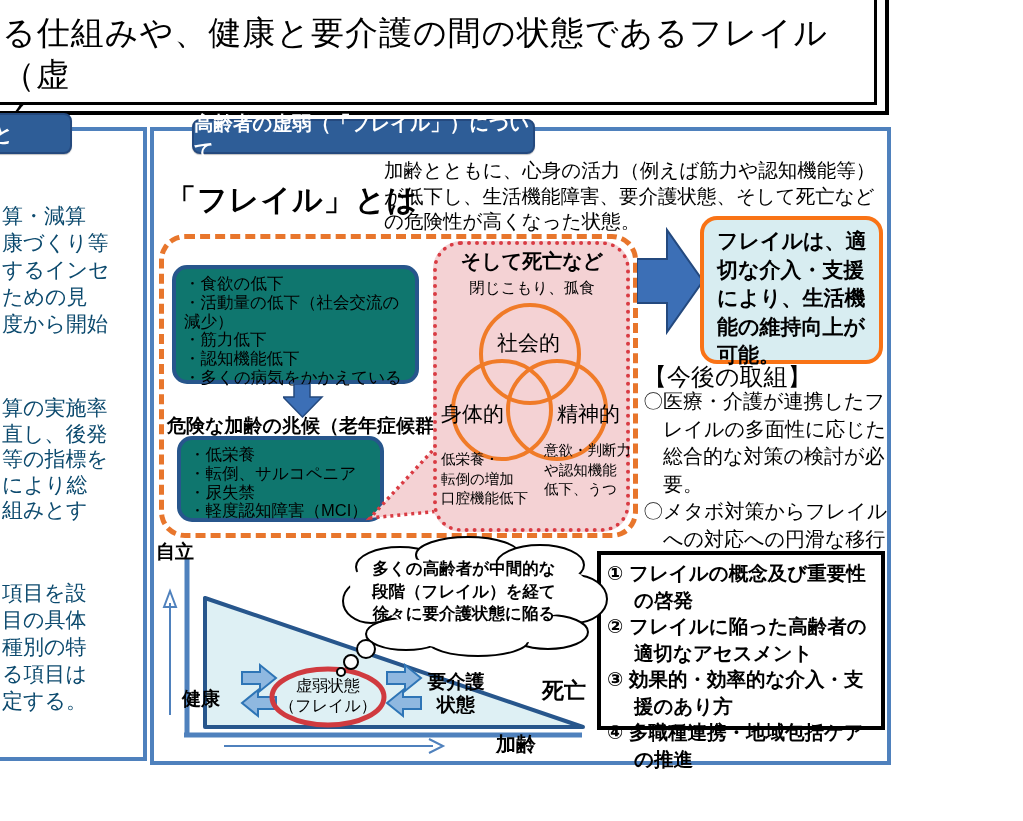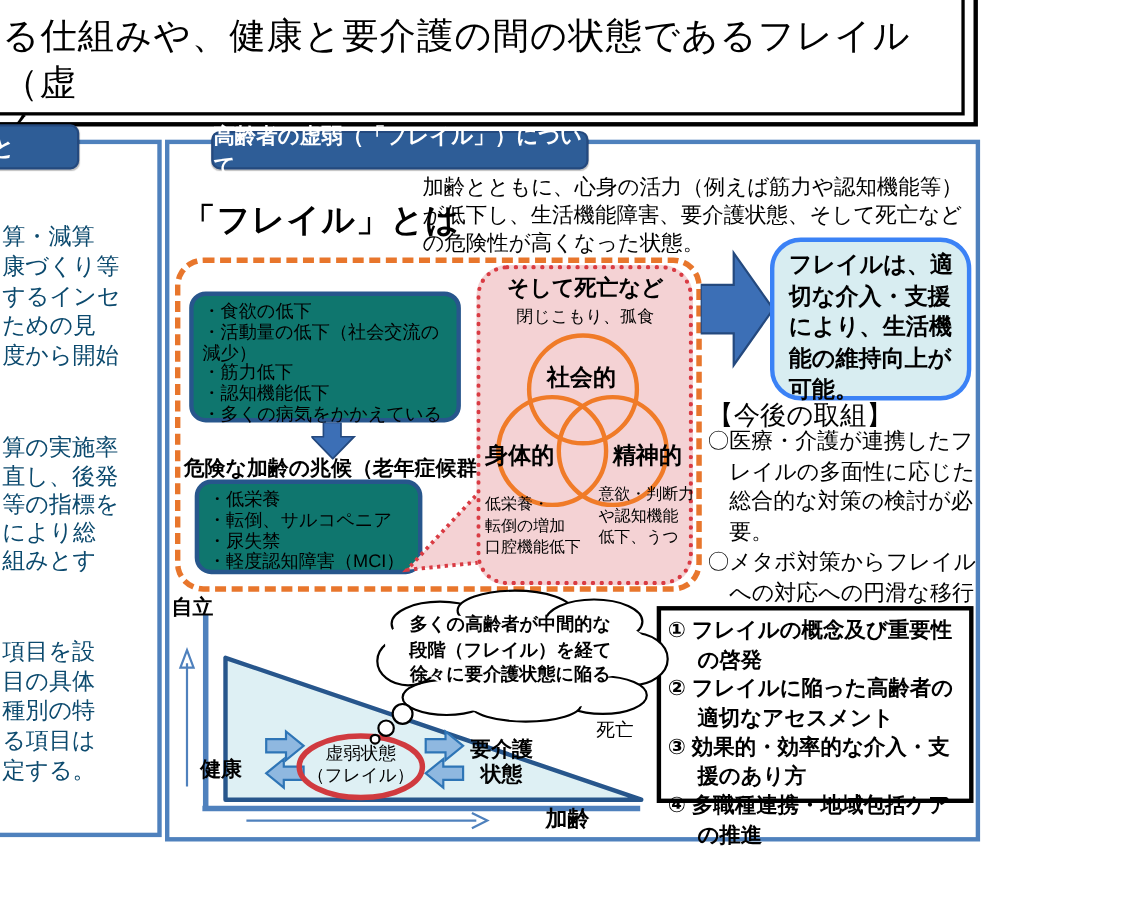--- a/index.html
+++ b/index.html
@@ -33,25 +33,25 @@
 
   .sub-heading{font-weight:bold;}
   .lightbox{
     background:#0f766e; border:4px solid #27568C; border-radius:15px;
     font-size:16.5px; line-height:18.8px; padding:5px 8px; box-sizing:border-box;
   }
 
   .pink-bubble{
     background:#F4D2D4; border:4px dotted #D93B43; border-radius:28px; box-sizing:border-box;
   }
-  .venn-label{font-weight:bold; font-size:21px;}
+  .venn-label{font-weight:normal; font-size:21px;}
   .venn-note{font-size:14.5px; line-height:19.5px;}
 
   .intervention{
-    background:#D8EDF1; border:4px solid #3b82f6; border-radius:28px; box-sizing:border-box;
+    background:#D8EDF1; border:4px solid #f97316; border-radius:17px; box-sizing:border-box;
     font-size:21px; font-weight:bold; line-height:28.5px; padding:7px 4px 7px 13px;
   }
   .future-item{padding-left:20px; text-indent:-20px; font-size:20px; line-height:27.5px;}
   .blackbox{
     border:4px solid #000; box-sizing:border-box; background:#fff;
     font-size:19.5px; font-weight:bold; line-height:26.5px; padding:5px 6px;
   }
   .blackbox .bb-item{padding-left:27px; text-indent:-27px;}
 
   .diagram-label{font-weight:600;}
@@ -197,19 +197,19 @@
       <circle cx="191" cy="137" r="4" fill="#fff" stroke="#000" stroke-width="2"></circle>
     </g>
   </svg>
 
   <div class="abs diagram-label" style="left:156px; top:539px; font-size:19px; font-weight:bold;">自立</div>
   <div class="abs diagram-label" style="left:182px; top:686px; font-size:19px;">健康</div>
   <div class="abs prewrap center" style="left:272px; top:676px; width:112px; font-size:16px; line-height:20px;">虚弱状態
 （フレイル）</div>
   <div class="abs prewrap center diagram-label" style="left:422px; top:670px; width:68px; font-size:19px; line-height:23px;">要介護
 状態</div>
-  <div class="abs diagram-label" style="left:542px; top:652px; font-size:17px; font-weight:normal;">死亡</div>
+  <div class="abs diagram-label" style="left:542px; top:676px; font-size:22px; font-weight:bold;">死亡</div>
   <div class="abs diagram-label" style="left:496px; top:731px; font-size:20px; font-weight:bold;">加齢</div>
   <div class="abs prewrap center" style="left:348px; top:557px; width:232px; font-size:16.5px; font-weight:bold; line-height:22.5px;">多くの高齢者が中間的な
 段階（フレイル）を経て
 徐々に要介護状態に陥る</div>
 
 </div>
 
 </body></html>

